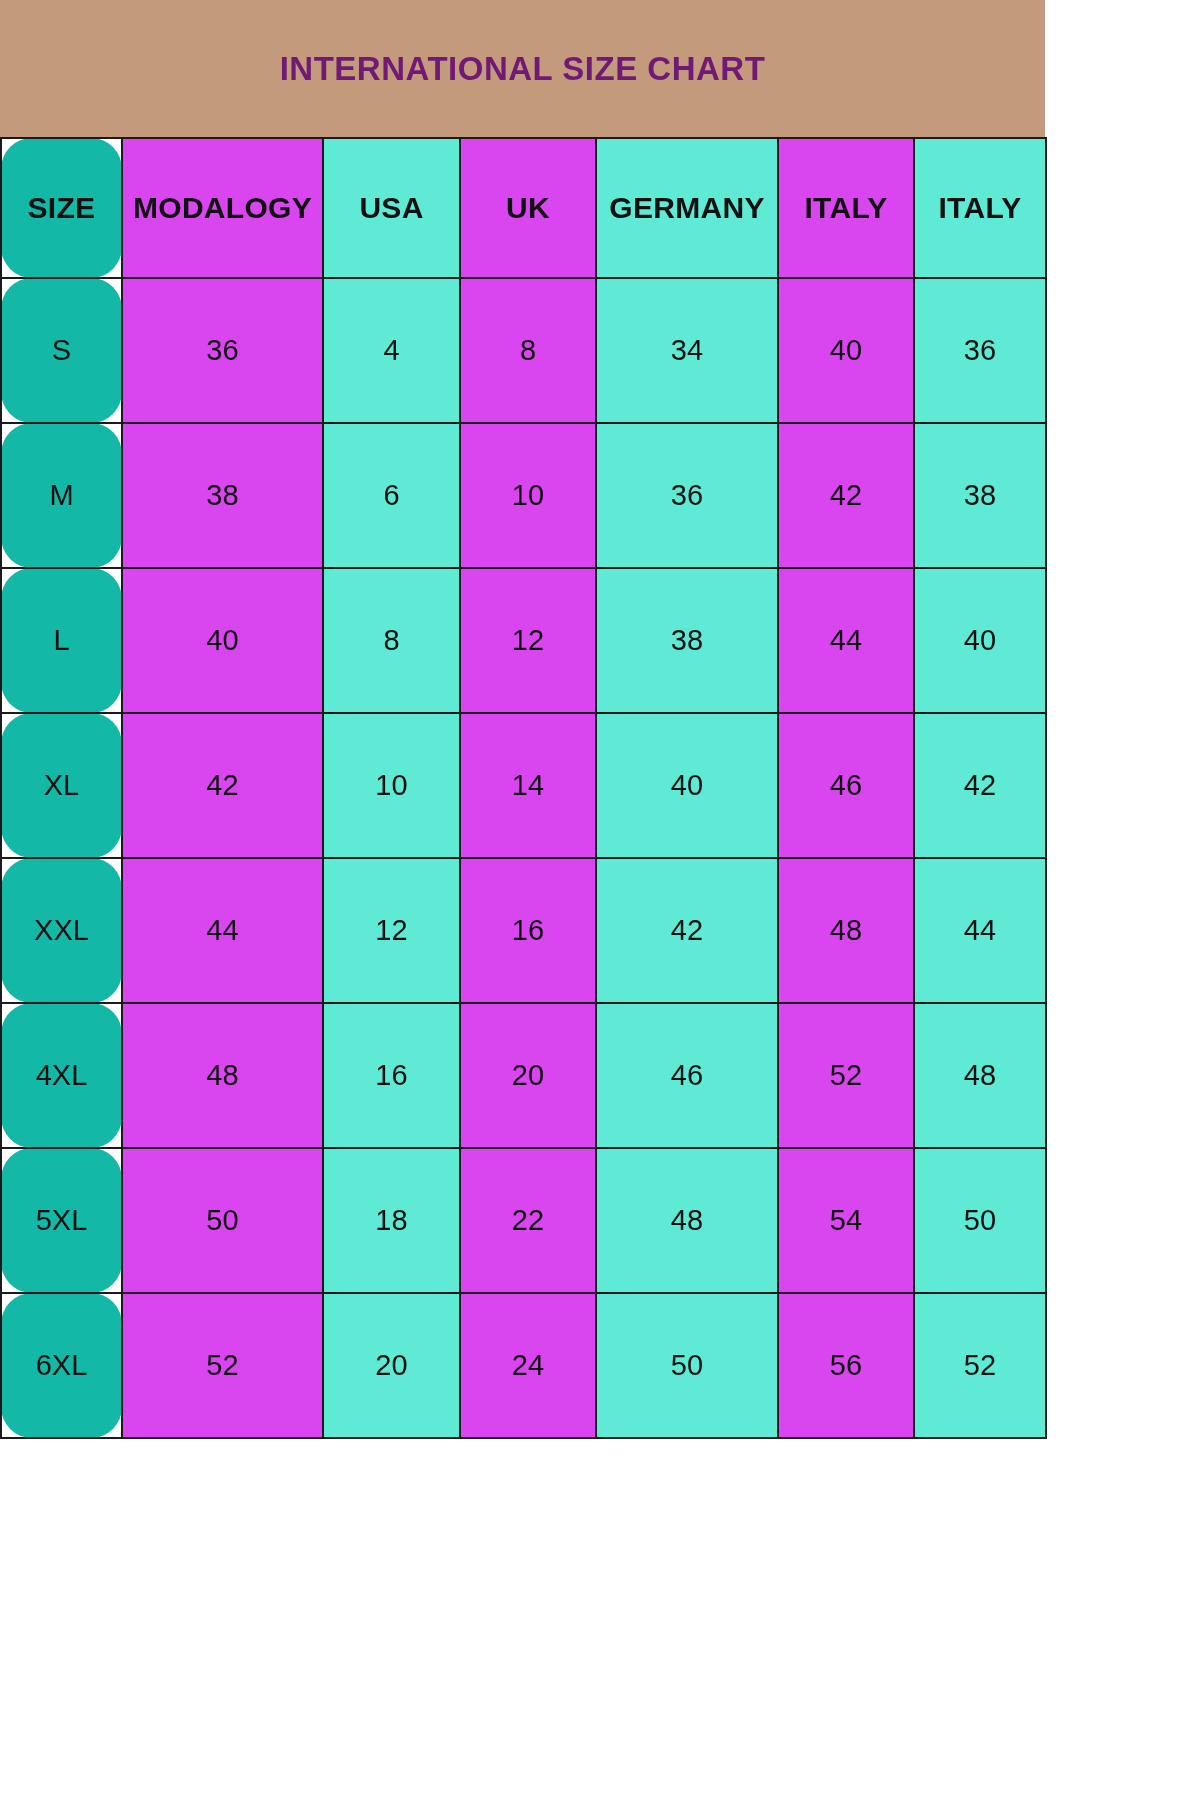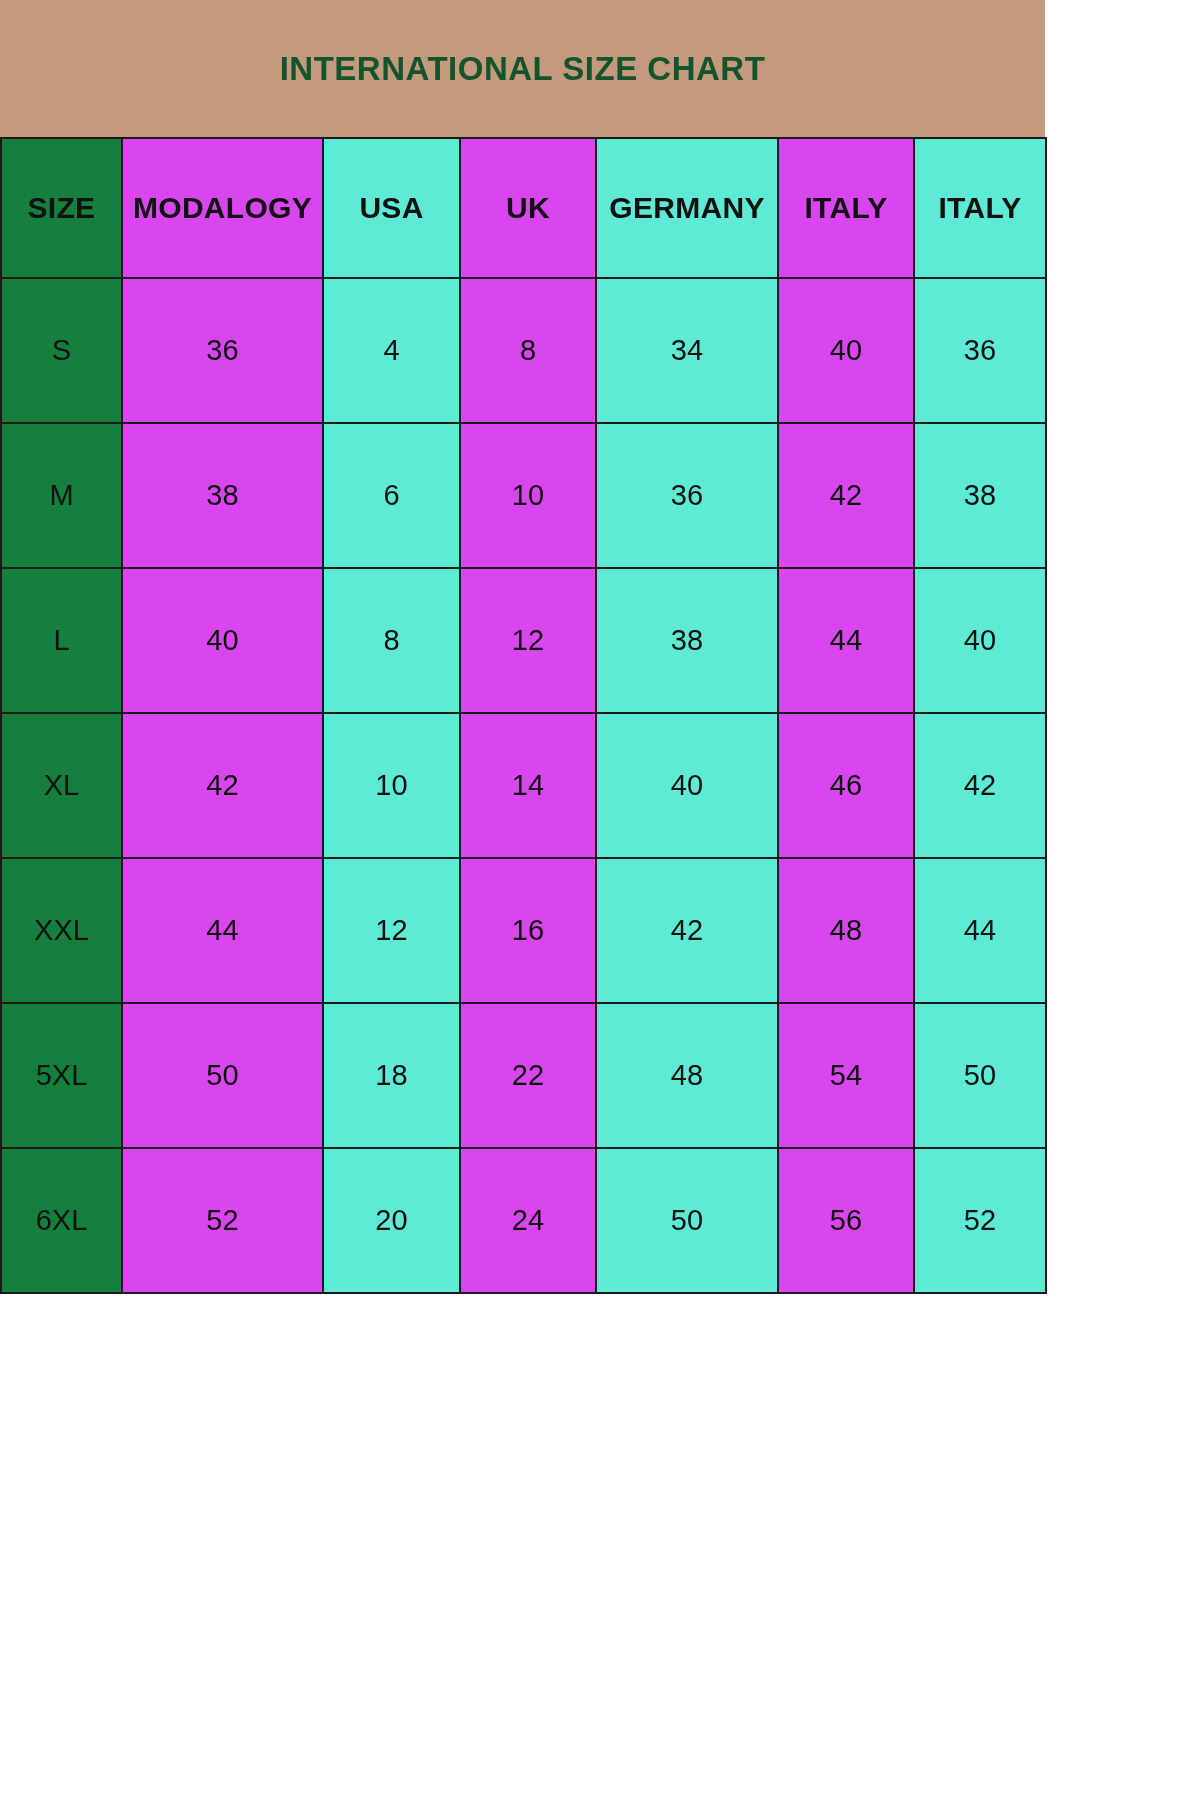--- a/index.html
+++ b/index.html
@@ -28,21 +28,21 @@
     background: #c49a7d;
     display: flex;
     align-items: center;
     justify-content: center;
     box-sizing: border-box;
   }
   .banner-title {
     font-size: 33px;
     font-weight: bold;
     letter-spacing: 0.5px;
-    color: #14532d;
+    color: #701a75;
     text-align: center;
     font-family: "Liberation Sans", sans-serif;
   }
 
   
   table.size-chart {
     border-collapse: collapse;
     table-layout: fixed;
     width: 1045px;
     background: #ffffff;
@@ -81,21 +81,21 @@
     font-weight: normal;
   }
 
   tbody td.size-label {
     font-size: 29px;
   }
 
   
   .tint-green { background: #d946ef; }
   .tint-cream { background: #5eead4; }
-  .tint-white { background: #15803d; }
+  .tint-white { background: #14b8a6; border-radius: 31px; }
 </style>
 </head>
 <body>
 
 <div class="page">
 
   <div class="banner">
     <div class="banner-title">INTERNATIONAL SIZE CHART</div>
   </div>
 
@@ -160,20 +160,29 @@
       <tr>
         <td class="tint-white size-label">XXL</td>
         <td class="tint-green">44</td>
         <td class="tint-cream">12</td>
         <td class="tint-green">16</td>
         <td class="tint-cream">42</td>
         <td class="tint-green">48</td>
         <td class="tint-cream">44</td>
       </tr>
       <tr>
+        <td class="tint-white size-label">4XL</td>
+        <td class="tint-green">48</td>
+        <td class="tint-cream">16</td>
+        <td class="tint-green">20</td>
+        <td class="tint-cream">46</td>
+        <td class="tint-green">52</td>
+        <td class="tint-cream">48</td>
+      </tr>
+      <tr>
         <td class="tint-white size-label">5XL</td>
         <td class="tint-green">50</td>
         <td class="tint-cream">18</td>
         <td class="tint-green">22</td>
         <td class="tint-cream">48</td>
         <td class="tint-green">54</td>
         <td class="tint-cream">50</td>
       </tr>
       <tr>
         <td class="tint-white size-label">6XL</td>

